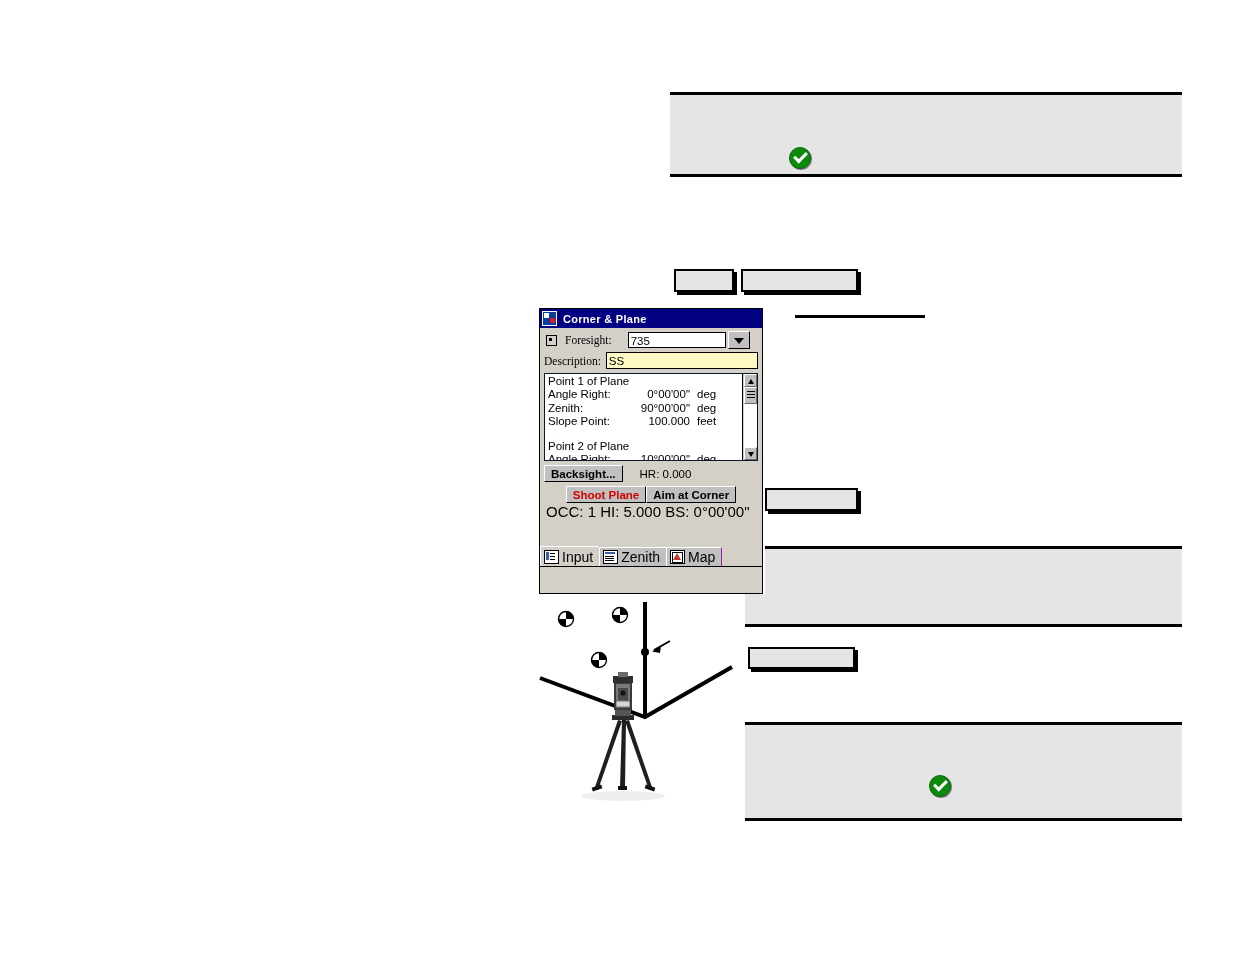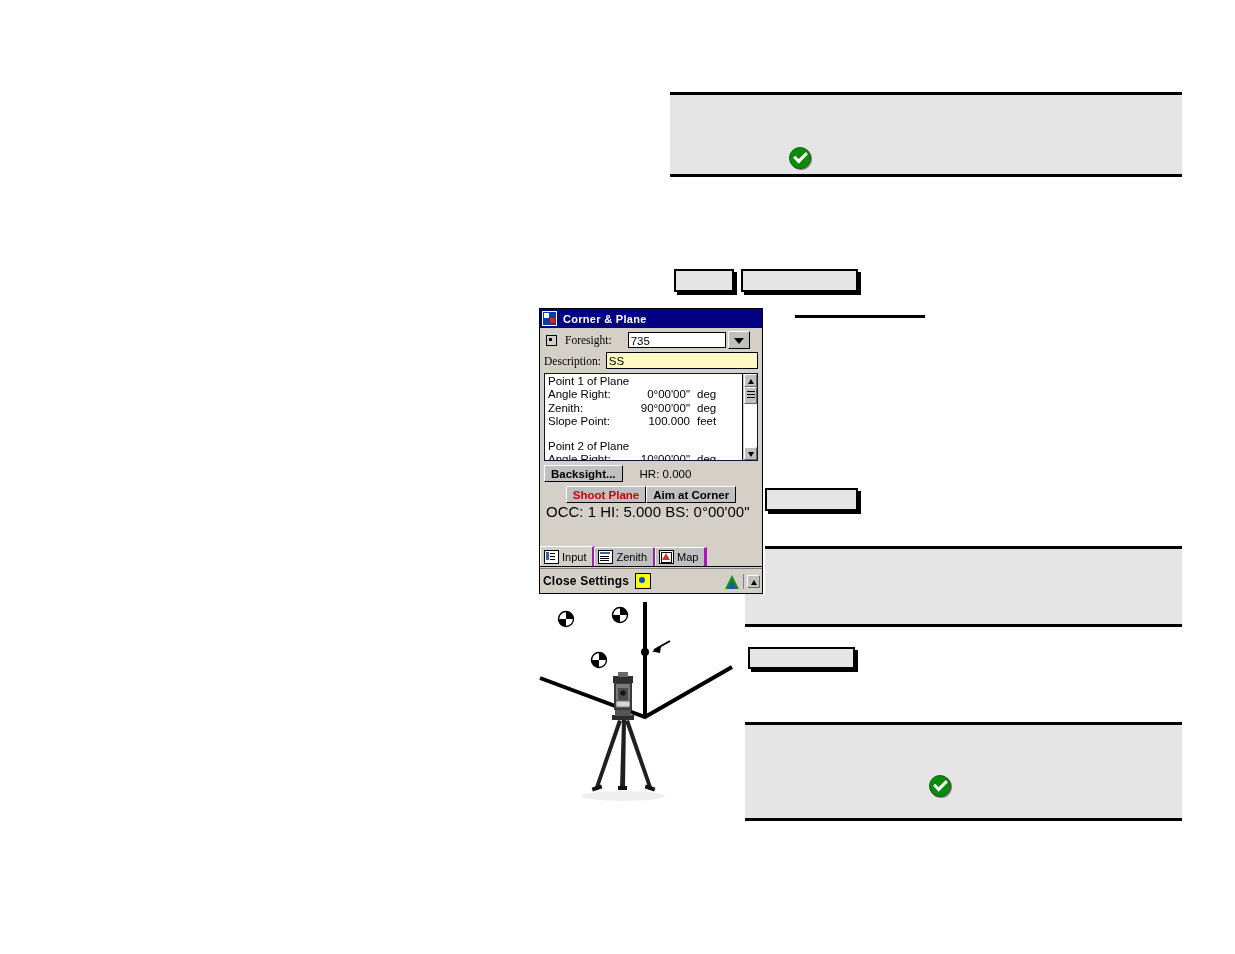--- a/index.html
+++ b/index.html
@@ -153,22 +153,22 @@
   #occline{font-size:15px;padding-left:2px;white-space:nowrap;}
 
   
   #tabstrip{
     position:absolute;left:0;bottom:26px;width:100%;height:20px;
     display:flex;align-items:flex-end;border-bottom:1px solid #000;
     box-sizing:border-box;background:#d4d0c8;
   }
   .tab{
     height:19px;display:flex;align-items:center;gap:3px;
-    padding:0 6px 0 3px;font-size:11px;background:#c0c0c0;
-    border-top:1px solid #fff;border-left:1px solid #fff;border-right:3px solid #a21caf;
+    padding:0 6px 0 3px;font-size:14px;background:#c0c0c0;
+    border-top:1px solid #fff;border-left:1px solid #fff;border-right:1px solid #a21caf;
     box-sizing:border-box;margin-right:-1px;
   }
   .tab.active{background:#d4d0c8;height:20px;}
   .tabicon{width:13px;height:12px;background:#fff;border:1px solid #000;position:relative;flex:none;}
   .ti-input:before{content:"";position:absolute;left:1px;top:1px;width:3px;height:8px;background:#3b5fa8;}
   .ti-input:after{content:"";position:absolute;left:5px;top:2px;width:5px;height:1px;background:#000;box-shadow:0 3px 0 #000,0 6px 0 #000;}
   .ti-results:before{content:"";position:absolute;left:1px;top:1px;width:10px;height:2px;background:#3b5fa8;}
   .ti-results:after{content:"";position:absolute;left:1px;top:5px;width:9px;height:1px;background:#000;box-shadow:0 2px 0 #000,0 4px 0 #000;}
   .ti-map:before{content:"";position:absolute;left:2px;top:2px;width:0;height:0;
     border-left:4px solid transparent;border-right:4px solid transparent;border-bottom:7px solid #c0392b;}
@@ -326,29 +326,20 @@
     <div class="tab">
       <span class="tabicon ti-results"></span>
       <span>Zenith</span>
     </div>
     <div class="tab">
       <span class="tabicon ti-map"></span>
       <span>Map</span>
     </div>
   </div>
 
-  <div id="statusbar">
-    <span id="closesettings">Close Settings</span>
-    <span class="sunicon"></span>
-    <span id="sbright">
-      <span class="triicon"></span>
-      <span class="sbdiv"></span>
-      <span class="sbup"></span>
-    </span>
-  </div>
 </div>
 
 <div id="diagram">
 <svg width="220" height="215" viewBox="0 0 220 215" xmlns="http://www.w3.org/2000/svg">
 
   <g>
     <g transform="translate(36,19)">
       <circle cx="0" cy="0" r="7.5" fill="#fff" stroke="#000" stroke-width="1.4"></circle>
       <path d="M0,0 L0,-7.5 A7.5,7.5 0 0,1 7.5,0 Z" fill="#000"></path>
       <path d="M0,0 L0,7.5 A7.5,7.5 0 0,1 -7.5,0 Z" fill="#000"></path>

